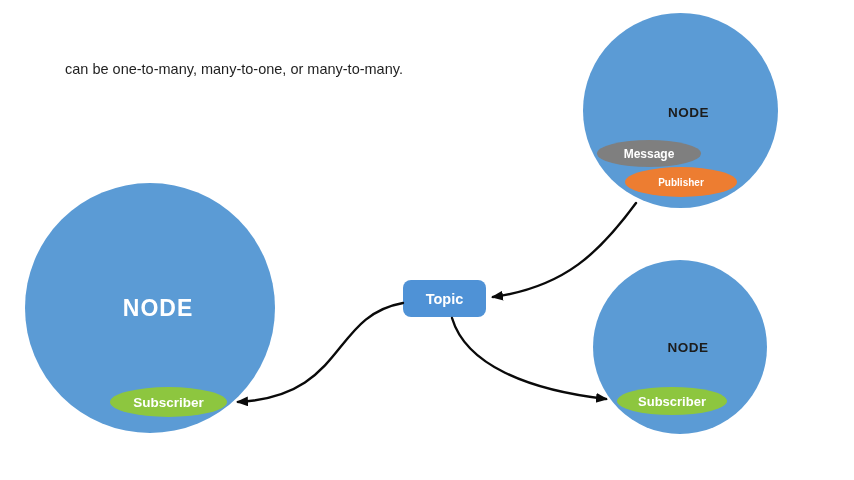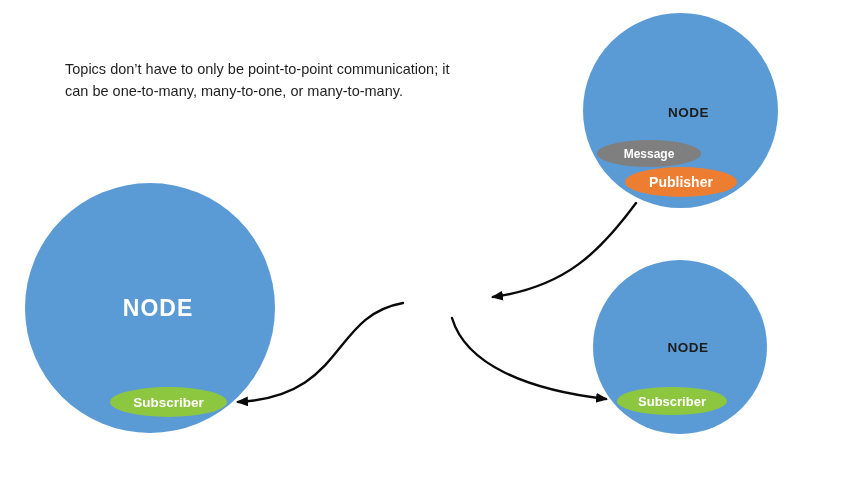--- a/index.html
+++ b/index.html
@@ -45,21 +45,21 @@
   }
 
   
   .pill{
     position:absolute;border-radius:50%;
     display:flex;align-items:center;justify-content:center;
     color:#ffffff;font-weight:700;
   }
   .pill-message   {left:14px; top:127px; width:104px; height:27px; font-size:12px; font-weight:600;
                    background:var(--message_fill,#7f7f7f);text-align:right;}
-  .pill-publisher {left:42px; top:154px; width:112px; height:30px; font-size:14px;
+  .pill-publisher {left:42px; top:154px; width:112px; height:30px; font-size:10px;
                    background:var(--publisher_fill,#ed7d31);}
   .pill-sub-left  {left:85px; top:204px; width:117px; height:30px; font-size:13.5px;
                    background:var(--subscriber_fill,#8dc63f);}
   .pill-sub-right {left:24px; top:127px; width:110px; height:28px; font-size:13px;
                    background:var(--subscriber_fill,#8dc63f);}
 
   
   .topic{
     position:absolute;left:403px;top:280px;width:83px;height:37px;
     border-radius:8px;
@@ -77,40 +77,40 @@
     stroke-linecap:round;
   }
   .arrowhead{fill:var(--arrow,#0a0a0a);}
 </style>
 </head>
 <body>
 
 <div class="stage">
 
   <div class="caption">
-    <div>Topics don’t have to only be point-to-point communication; it</div>
     <div>can be one-to-many, many-to-one, or many-to-many.</div>
   </div>
 
   <div class="circle circle-left">
     <div class="node-label">NODE</div>
     <div class="pill pill-sub-left">Subscriber</div>
   </div>
 
   <div class="circle circle-tr">
     <div class="node-label">NODE</div>
     <div class="pill pill-message">Message</div>
     <div class="pill pill-publisher">Publisher</div>
   </div>
 
   <div class="circle circle-br">
     <div class="node-label">NODE</div>
     <div class="pill pill-sub-right">Subscriber</div>
   </div>
 
+  <div class="topic">Topic</div>
 
   <svg class="arrows" width="854" height="480" viewBox="0 0 854 480">
     <defs>
       <marker id="ah" markerUnits="userSpaceOnUse" markerWidth="13" markerHeight="11" refX="10" refY="5" orient="auto">
         <path class="arrowhead" d="M0,0 L12,5 L0,10 Z"></path>
       </marker>
     </defs>
     <path class="arrow" d="M636,203 C600,252 565,287 493,297" marker-end="url(#ah)"></path>
     <path class="arrow" d="M452,318 C466,365 528,390 606,399" marker-end="url(#ah)"></path>
     <path class="arrow" d="M403,303 C330,316 347,396 238,402" marker-end="url(#ah)"></path>

